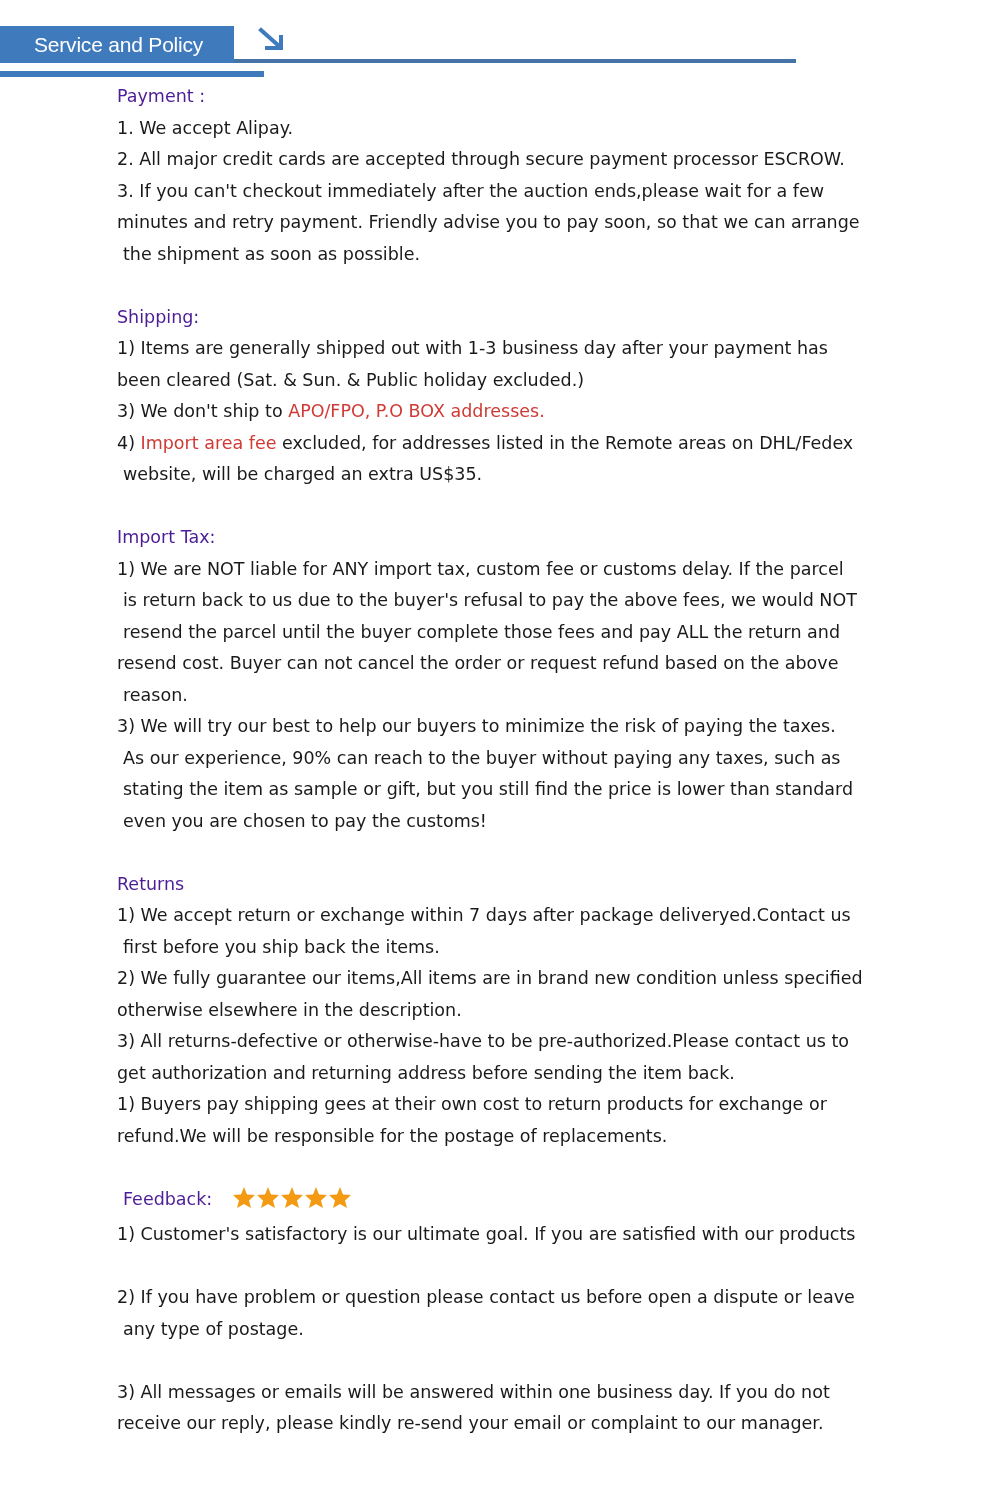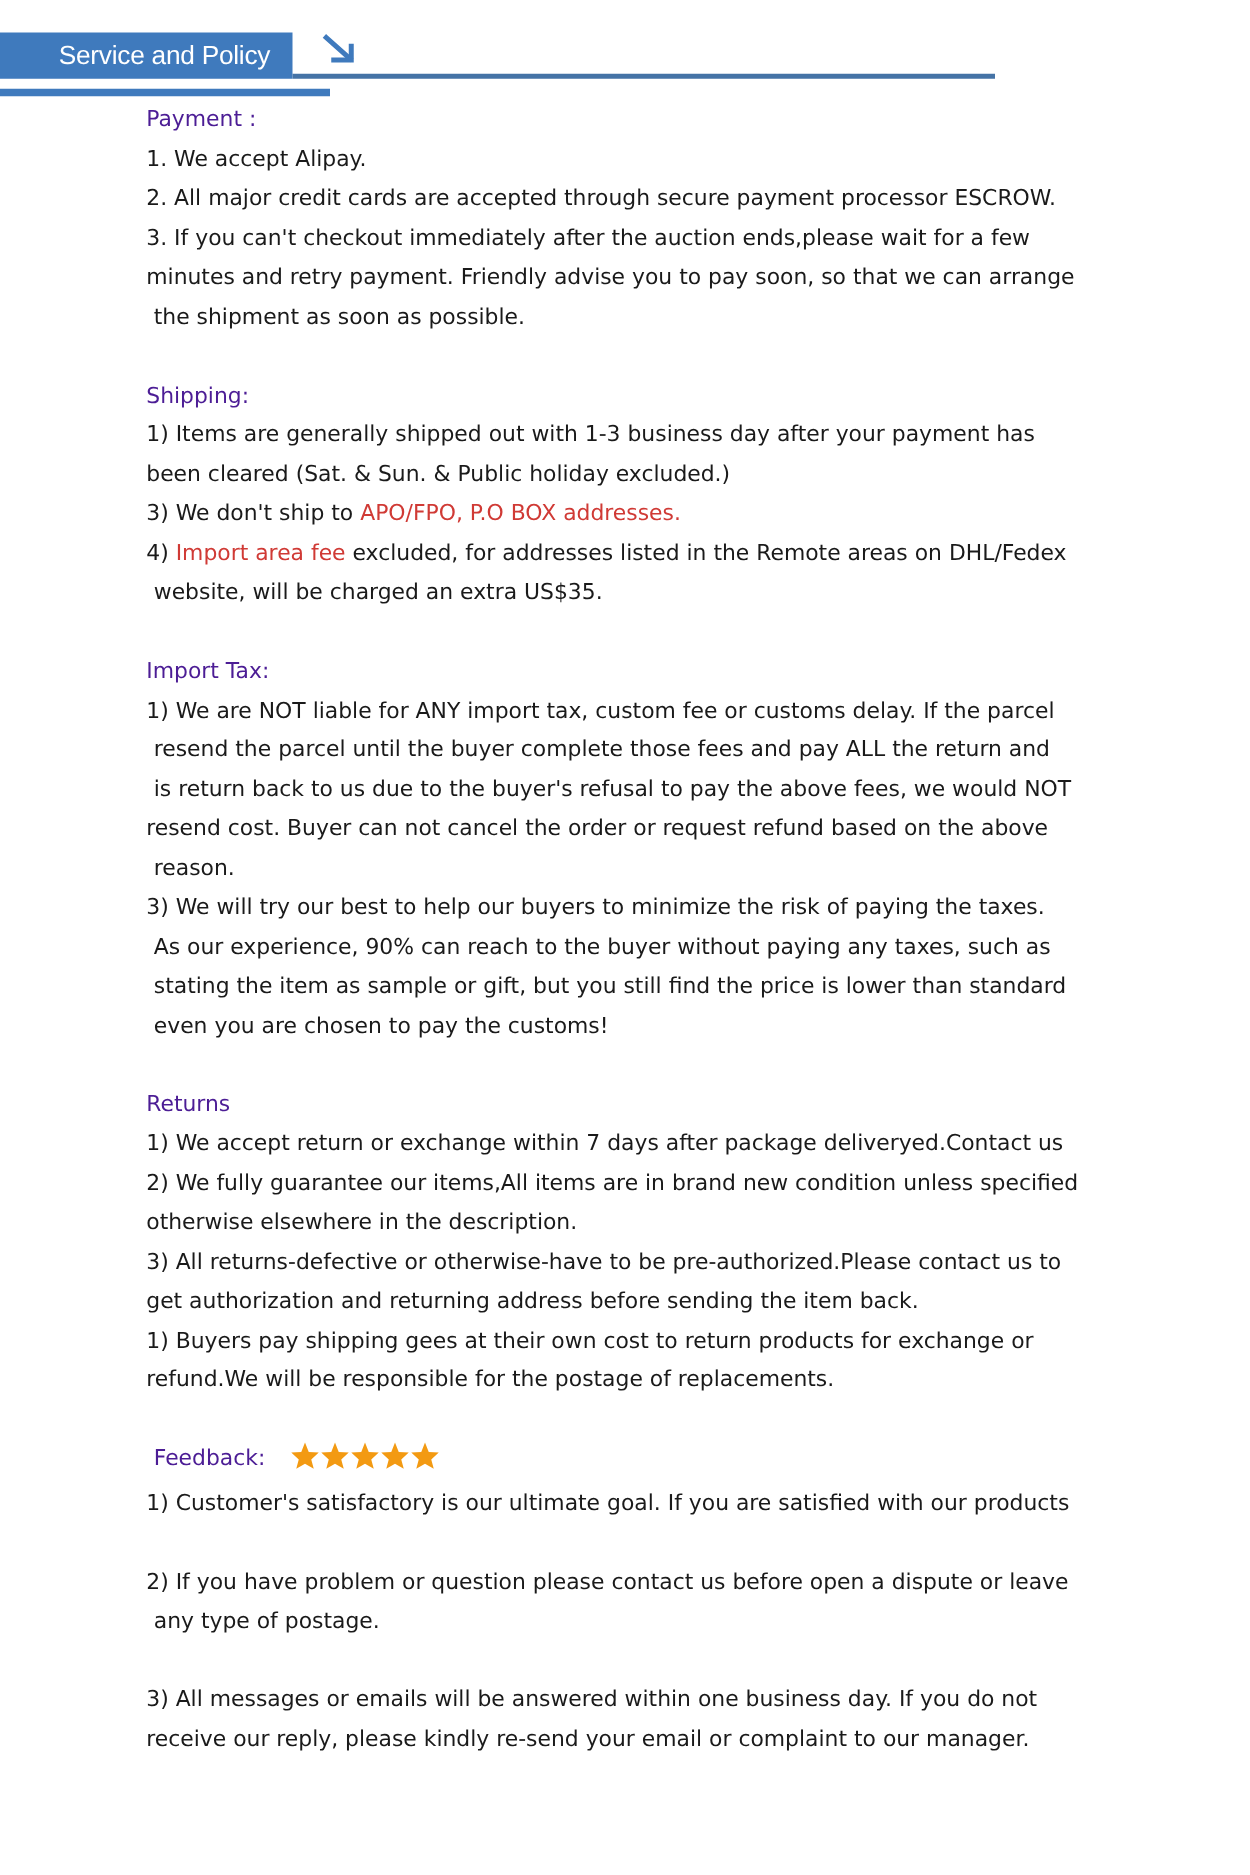--- a/index.html
+++ b/index.html
@@ -1,19 +1,19 @@
 <!DOCTYPE html>
 <html><head>
   <meta charset="utf-8">
   <style>
     html, body { margin: 0; padding: 0; background: #ffffff; }
     body { width: 1000px; height: 1500px; position: relative; overflow: hidden;
            font-family: "DejaVu Sans", sans-serif; color: #1a1a1a; }
     .banner { position: absolute; left: 0; top: 26px; width: 234px; height: 37px; background: #3f7abd; }
-    .banner-title { position: absolute; left: 47px; top: 32px; font-family: "Liberation Sans", sans-serif;
+    .banner-title { position: absolute; left: 34px; top: 32px; font-family: "Liberation Sans", sans-serif;
                     font-size: 21px; color: #ffffff; line-height: 26px; letter-spacing: -0.2px; }
     .top-rule { position: absolute; left: 234px; top: 59px; width: 562px; height: 4px; background: #4573a6; }
     .bottom-rule { position: absolute; left: 0; top: 71px; width: 264px; height: 6px; background: #3f7abd; }
     .arrow-icon { position: absolute; left: 256px; top: 27px; width: 30px; height: 26px; }
     .content { position: absolute; left: 117px; top: 81px; width: 790px; }
     .line { font-size: 17.5px; line-height: 31.5px; white-space: nowrap; }
     .heading { color: #4c1d95; }
     .red { color: #d03a35; }
     .indent { padding-left: 6px; }
     .gap { height: 31.5px; }
@@ -54,34 +54,35 @@
     <div class="line">
       <span>4) </span><span class="red">Import area fee</span><span> excluded, for addresses listed in the Remote areas on DHL/Fedex</span>
     </div>
     <div class="line indent">website, will be charged an extra US$35.</div>
   </section>
   <div class="gap"></div>
 
   <section>
     <div class="line heading">Import Tax:</div>
     <div class="line">1) We are NOT liable for ANY import tax, custom fee or customs delay. If the parcel</div>
+    <div class="line indent">is return back to us due to the buyer's refusal to pay the above fees, we would NOT</div>
     <div class="line indent">resend the parcel until the buyer complete those fees and pay ALL the return and</div>
-    <div class="line indent">is return back to us due to the buyer's refusal to pay the above fees, we would NOT</div>
     <div class="line">resend cost. Buyer can not cancel the order or request refund based on the above</div>
     <div class="line indent">reason.</div>
     <div class="line">3) We will try our best to help our buyers to minimize the risk of paying the taxes.</div>
     <div class="line indent">As our experience, 90% can reach to the buyer without paying any taxes, such as</div>
     <div class="line indent">stating the item as sample or gift, but you still find the price is lower than standard</div>
     <div class="line indent">even you are chosen to pay the customs!</div>
   </section>
   <div class="gap"></div>
 
   <section>
     <div class="line heading">Returns</div>
     <div class="line">1) We accept return or exchange within 7 days after package deliveryed.Contact us</div>
+    <div class="line indent">first before you ship back the items.</div>
     <div class="line">2) We fully guarantee our items,All items are in brand new condition unless specified</div>
     <div class="line">otherwise elsewhere in the description.</div>
     <div class="line">3) All returns-defective or otherwise-have to be pre-authorized.Please contact us to</div>
     <div class="line">get authorization and returning address before sending the item back.</div>
     <div class="line">1) Buyers pay shipping gees at their own cost to return products for exchange or</div>
     <div class="line">refund.We will be responsible for the postage of replacements.</div>
   </section>
   <div class="gap"></div>
 
   <section>

